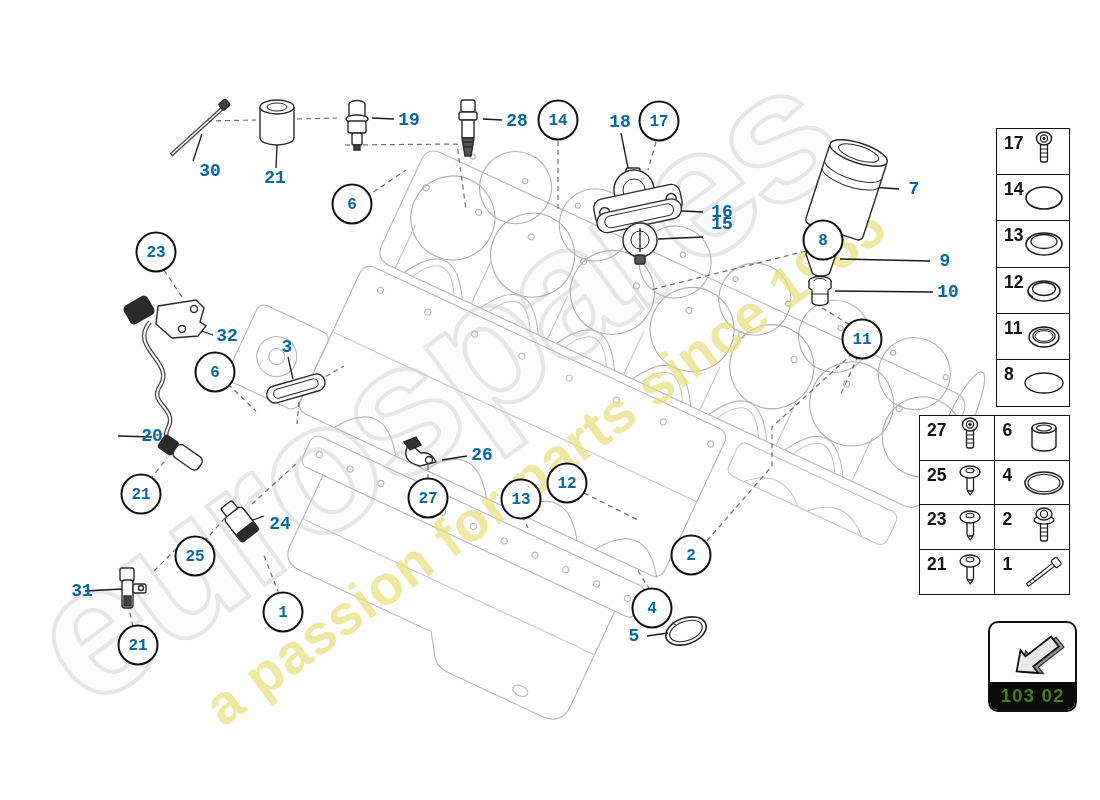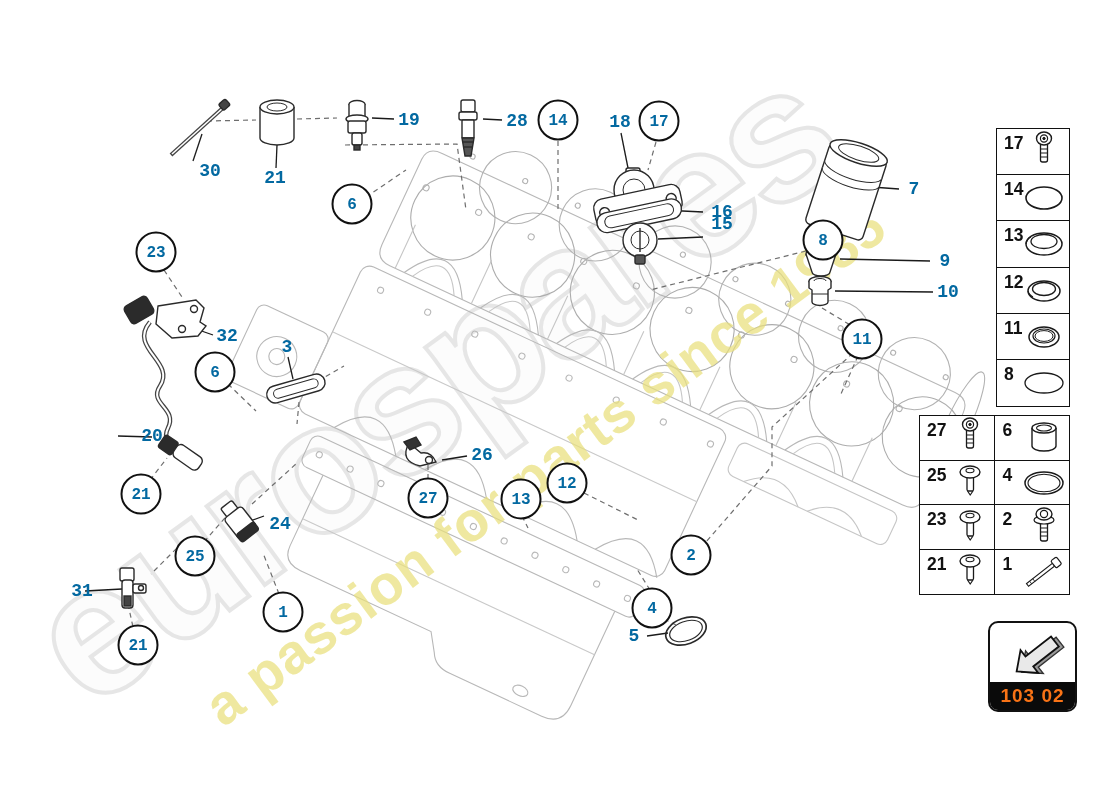--- a/index.html
+++ b/index.html
@@ -46,21 +46,21 @@
   .lcell + .lcell{margin-left:-1.6px;width:75.6px;}
   .cnum{position:absolute;left:7px;top:4px;font-weight:bold;font-size:17.5px;color:#111;}
   .cicon{position:absolute;right:2px;top:50%;transform:translateY(-50%);
          width:46px;height:44px;}
 
   
   #pagecode{position:absolute;left:988px;top:621px;width:85px;height:87px;
             border:2.5px solid #111;border-radius:10px;background:#fff;overflow:hidden;
             display:flex;flex-direction:column;}
   #pagecode .pc-arrow{flex:1;display:flex;align-items:center;justify-content:center;}
-  #pagecode .pc-bar{height:28px;background:#0a0a0a;color:#f97316;font-weight:bold;
+  #pagecode .pc-bar{height:28px;background:#0a0a0a;color:#4d7c0f;font-weight:bold;
             font-size:19px;display:flex;align-items:center;justify-content:center;
             letter-spacing:1px;}
 </style>
 </head>
 <body>
 
 <div id="stage">
 
   <div class="wm-brand">eurospares</div>
 

